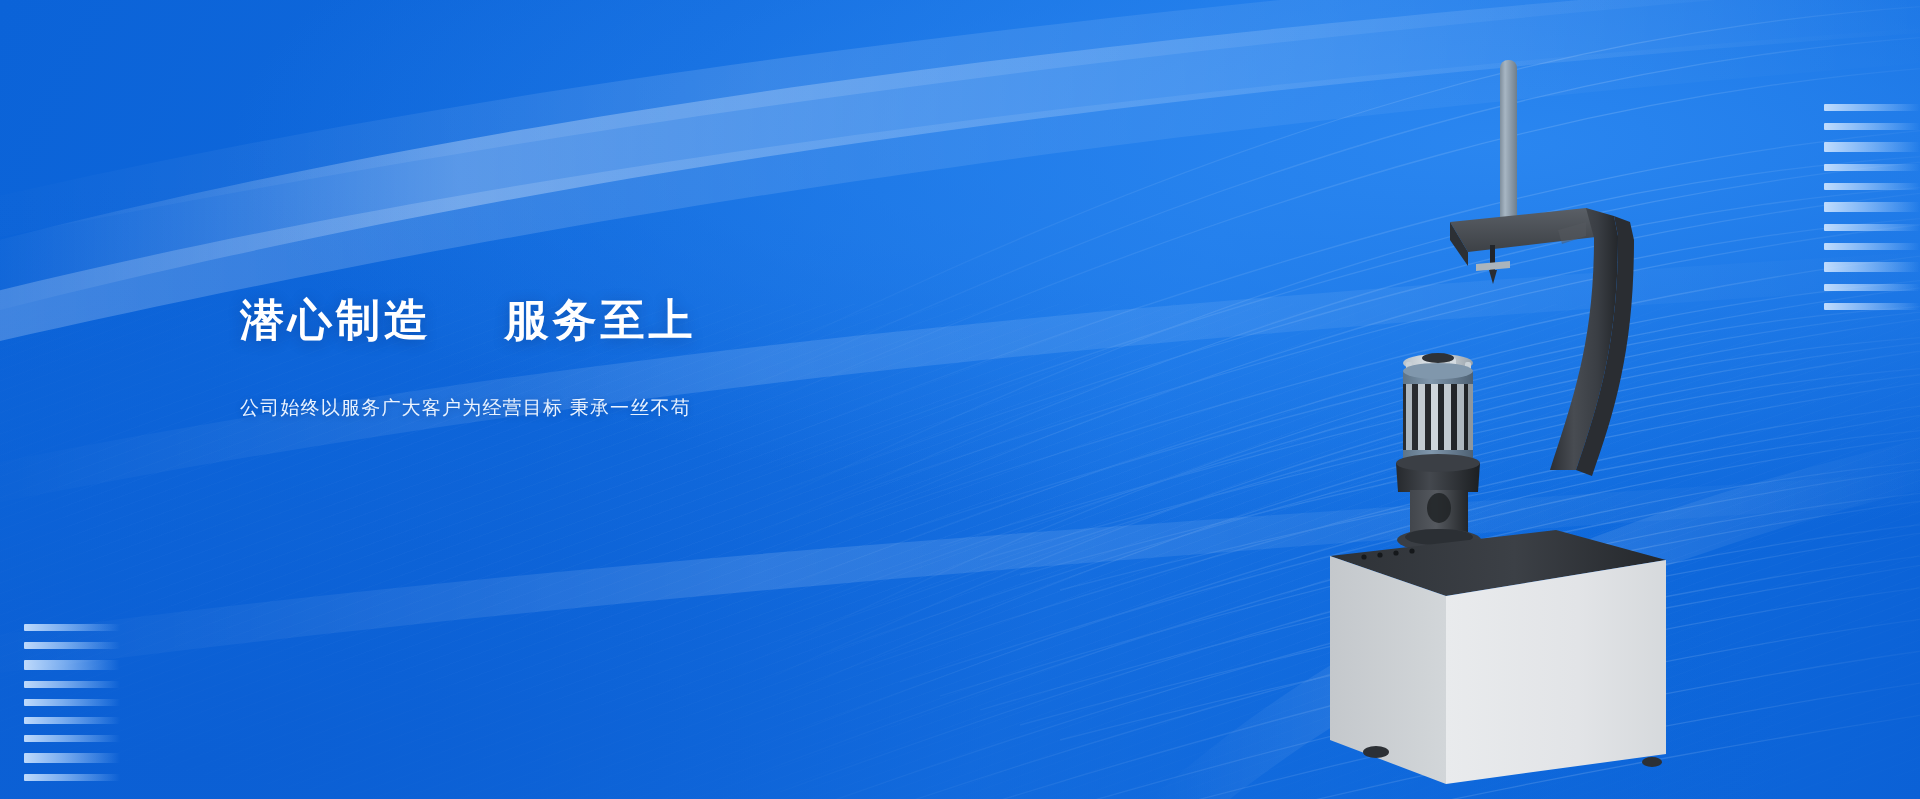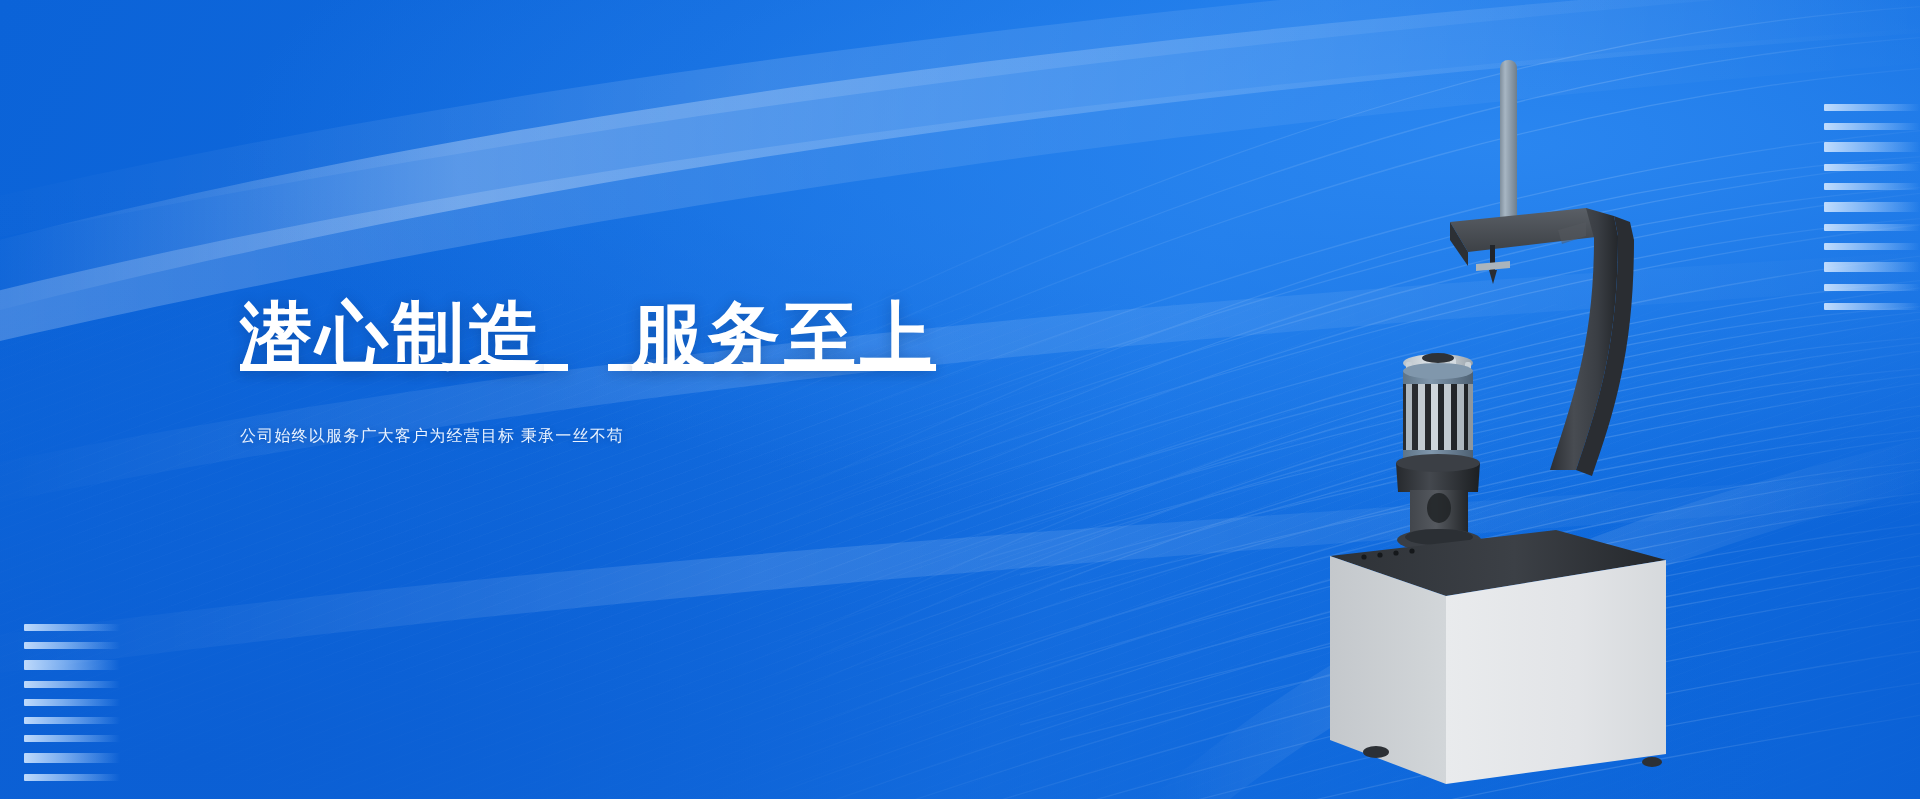--- a/index.html
+++ b/index.html
@@ -45,29 +45,28 @@
   }
   .bars.right{ right:0; top:104px; width:116px; gap:12px; }
   .bars.right .bar{ width:96px; margin-left:20px; }
   .bars.bottomleft{ left:0; bottom:18px; width:120px; gap:11px; }
   .bars.bottomleft .bar{ width:96px; margin-left:24px; }
   .bars .bar.wide{ height:10px; }
 
   
   .copy{ position:absolute; left:240px; top:296px; width:860px; }
   .headline{
-    color:#fff; font-size:72px; line-height:1.1; font-weight:700;
+    color:#fff; font-size:44px; line-height:1.1; font-weight:700;
     letter-spacing:4px; white-space:nowrap;
     text-shadow:0 2px 14px rgba(0,30,80,.28);
-    text-decoration:underline;
   }
   .headline .gap{ display:inline-block; width:40px; }
   .sub{ margin-top:46px; }
   .sub .line{
-    color:#EAF3FF; font-size:16px; line-height:1.85;
+    color:#EAF3FF; font-size:19px; line-height:1.85;
     letter-spacing:1.2px; font-weight:400; white-space:nowrap;
     text-shadow:0 1px 6px rgba(0,30,80,.25);
   }
 
   
   .product{ position:absolute; left:1318px; top:40px; width:420px; height:759px; }
   .product svg{ width:100%; height:100%; display:block; }
 </style>
 </head>
 <body>

